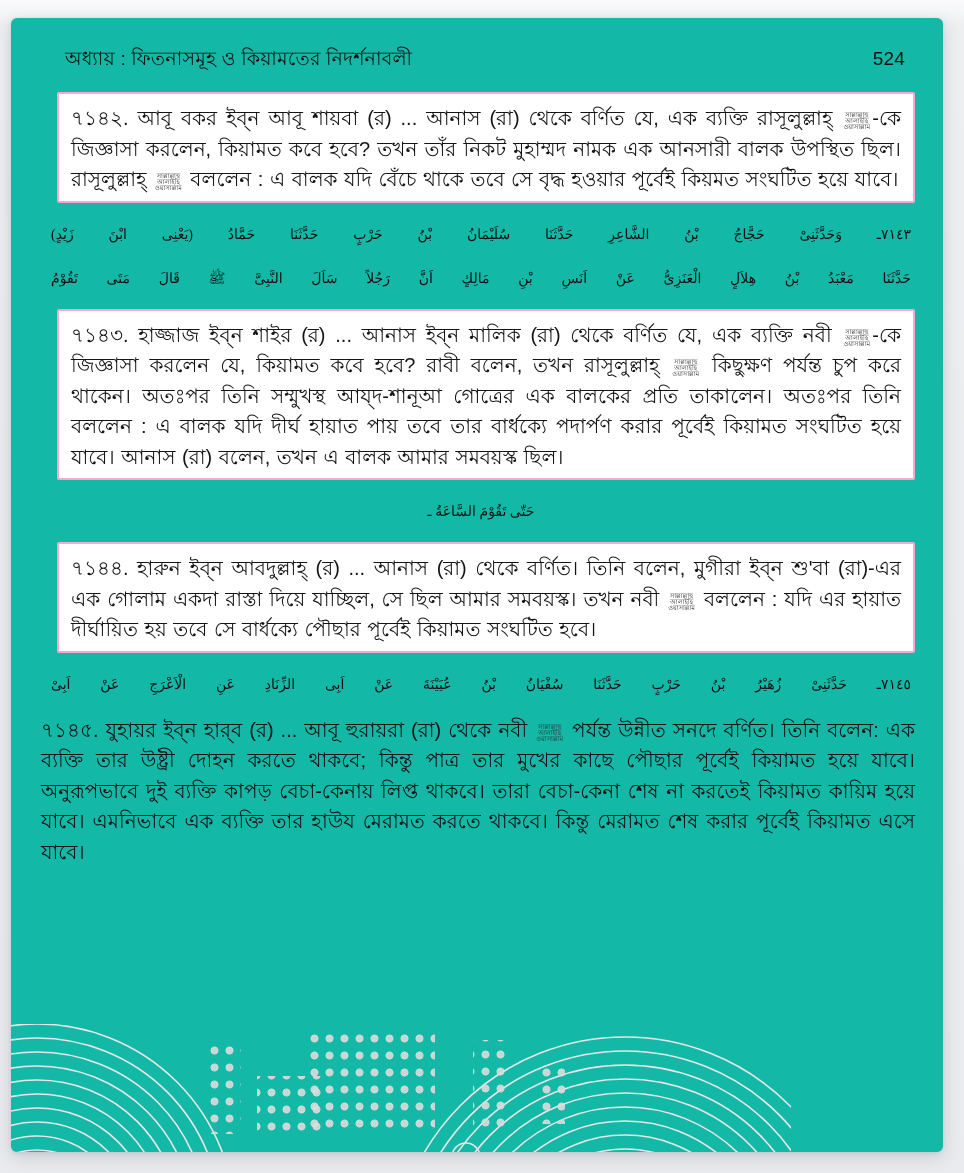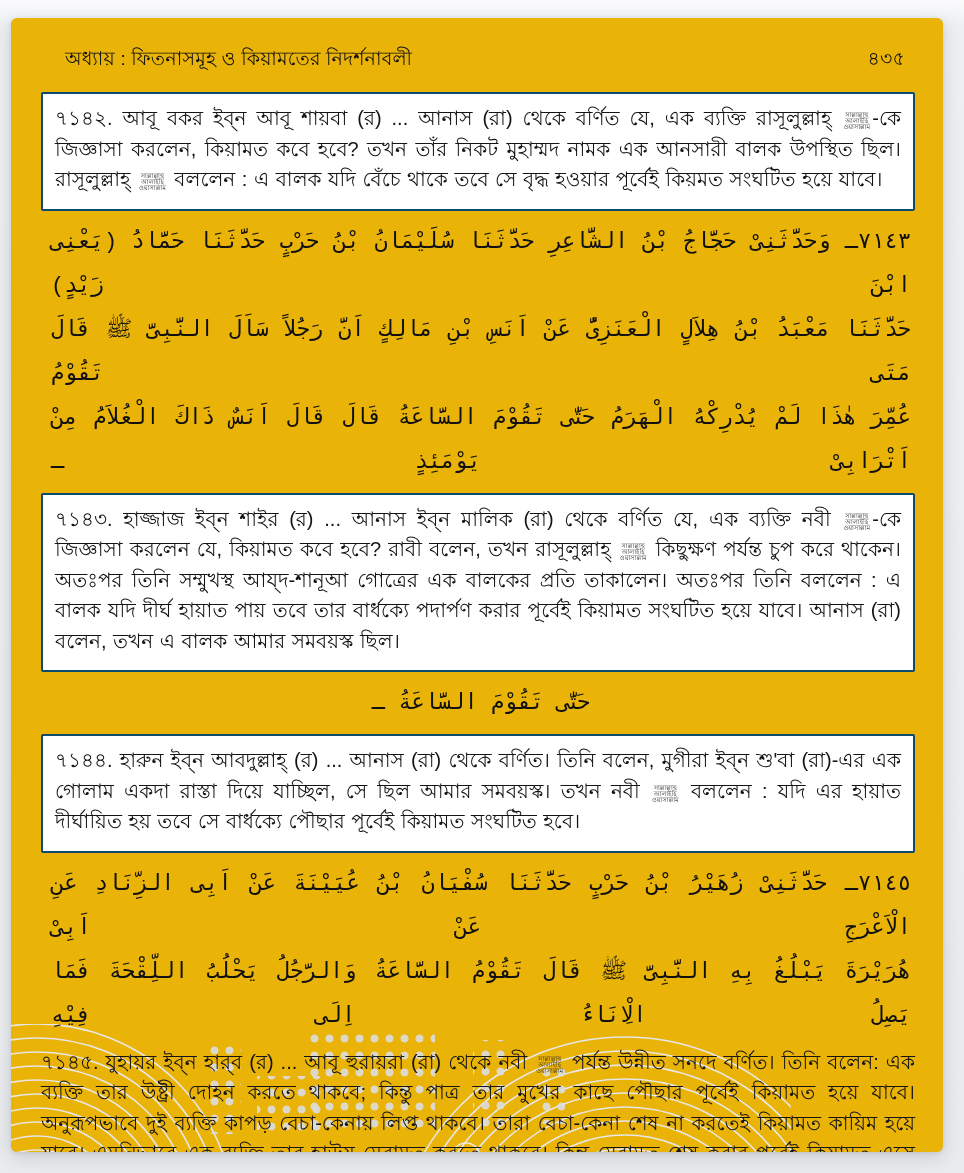--- a/index.html
+++ b/index.html
@@ -6,53 +6,53 @@
   body{
     width:964px;height:1173px;
     background:linear-gradient(180deg,#fbfbfc 0px,#edeff1 26px,#e9ebee 100%);
     font-family:"Liberation Sans","DejaVu Sans",sans-serif;
     overflow:hidden;
   }
   .canvas{position:relative;width:964px;height:1173px;}
   .speck{position:absolute;width:4px;height:4px;background:#2b36e8;border-radius:1px;}
   .page{
     position:absolute;left:11px;top:18px;width:932px;height:1134px;
-    background:#eab308;border-radius:6px;
+    background:#14b8a6;border-radius:6px;
     box-shadow:0 5px 18px rgba(40,45,60,.16),0 1px 4px rgba(40,45,60,.10);
     overflow:hidden;
     color:#181818;
   }
   .inner{position:relative;padding:26px 22px 0 30px;z-index:2;}
   .header{
     display:flex;justify-content:space-between;align-items:baseline;
     font-size:19px;letter-spacing:.2px;
     padding:0 16px 0 24px;margin-bottom:16px;color:#111;
   }
   
   .hbox{
-    border:2px solid #0c4a6e;border-radius:2px;
-    padding:9px 12px 14px 12px;margin:0 6px 10px 0;
+    border:2px solid #f9a8d4;border-radius:2px;
+    padding:9px 12px 6px 12px;margin:0 6px 10px 16px;
     background:#fff;
   }
   .bn{
     margin:0;font-size:20px;line-height:30.5px;text-align:justify;color:#141414;
     word-spacing:1px;
   }
   .bn-free{margin:4px 6px 0 0;}
   
   .sm{
     display:inline-block;vertical-align:-4px;text-align:center;
     margin:0 2px;color:#2b2b2b;
   }
   .sm i{display:block;font-style:normal;font-size:6.5px;line-height:6px;letter-spacing:0;}
   
   .ar{
     direction:rtl;unicode-bidi:isolate;
-    font-family:Liberation Mono, monospace;
-    font-size:22px;color:#101010;
+    font-family:Liberation Serif, serif;
+    font-size:14px;color:#101010;
     margin:6px 10px 8px 10px;
   }
   .ar-line{
     line-height:44px;
     text-align:justify;text-align-last:justify;
     white-space:normal;
   }
   .ar-line.ar-center{text-align:center;text-align-last:center;}
   
   .watermark{position:absolute;left:0;bottom:0;width:780px;height:128px;z-index:1;pointer-events:none;}
@@ -102,47 +102,45 @@
       <div class="wdots" style="left:246px;top:52px;width:64px;height:56px;background-position:7px 8px;"></div>
       <div class="wdots" style="left:296px;top:6px;width:128px;height:104px;"></div>
       <div class="wdots" style="left:462px;top:16px;width:38px;height:94px;background-position:5px 6px;"></div>
       <div class="wdots" style="left:528px;top:40px;width:26px;height:60px;"></div>
     </div>
 
     <div class="inner">
 
       <div class="header">
         <span>অধ্যায় : ফিতনাসমূহ ও কিয়ামতের নিদর্শনাবলী</span>
-        <span>৪৩৫</span>
+        <span>524</span>
       </div>
 
       <div class="hbox">
         <p class="bn"><span>৭১৪২.  আবূ বকর ইব্‌ন আবূ শায়বা (র) ... আনাস (রা) থেকে বর্ণিত যে, এক ব্যক্তি রাসূলুল্লাহ্ </span><span class="sm"><i>সাল্লাল্লাহু</i><i>আলাইহি</i><i>ওয়াসাল্লাম</i></span><span>-কে জিজ্ঞাসা করলেন, কিয়ামত কবে হবে? তখন তাঁর নিকট মুহাম্মদ নামক এক আনসারী বালক উপস্থিত ছিল। রাসূলুল্লাহ্ </span><span class="sm"><i>সাল্লাল্লাহু</i><i>আলাইহি</i><i>ওয়াসাল্লাম</i></span><span> বললেন : এ বালক যদি বেঁচে থাকে তবে সে বৃদ্ধ হওয়ার পূর্বেই কিয়মত সংঘটিত হয়ে যাবে।</span></p>
       </div>
 
       <div class="ar">
         <div class="ar-line">٧١٤٣ـ وَحَدَّثَنِىْ حَجَّاجُ بْنُ الشَّاعِرِ حَدَّثَنَا سُلَيْمَانُ بْنُ حَرْبٍ حَدَّثَنَا حَمَّادُ (يَعْنِى ابْنَ زَيْدٍ)</div>
         <div class="ar-line">حَدَّثَنَا مَعْبَدُ بْنُ هِلاَلٍ الْعَنَزِىُّ عَنْ اَنَسِ بْنِ مَالِكٍ اَنَّ رَجُلاً سَاَلَ النَّبِىَّ ﷺ قَالَ مَتَى تَقُوْمُ</div>
-        <div class="ar-line">عُمِّرَ هٰذَا لَمْ يُدْرِكْهُ الْهَرَمُ حَتّٰى تَقُوْمَ السَّاعَةُ قَالَ قَالَ اَنَسٌ ذَاكَ الْغُلاَمُ مِنْ اَتْرَابِىْ يَوْمَئِذٍ ـ</div>
       </div>
 
       <div class="hbox">
         <p class="bn"><span>৭১৪৩.  হাজ্জাজ ইব্‌ন শাইর (র) ... আনাস ইব্‌ন মালিক (রা) থেকে বর্ণিত যে, এক ব্যক্তি নবী </span><span class="sm"><i>সাল্লাল্লাহু</i><i>আলাইহি</i><i>ওয়াসাল্লাম</i></span><span>-কে জিজ্ঞাসা করলেন যে, কিয়ামত কবে হবে? রাবী বলেন, তখন রাসূলুল্লাহ্ </span><span class="sm"><i>সাল্লাল্লাহু</i><i>আলাইহি</i><i>ওয়াসাল্লাম</i></span><span> কিছুক্ষণ পর্যন্ত চুপ করে থাকেন। অতঃপর তিনি সম্মুখস্থ আয্‌দ-শানূআ গোত্রের এক বালকের প্রতি তাকালেন। অতঃপর তিনি বললেন : এ বালক যদি দীর্ঘ হায়াত পায় তবে তার বার্ধক্যে পদার্পণ করার পূর্বেই কিয়ামত সংঘটিত হয়ে যাবে। আনাস (রা) বলেন, তখন এ বালক আমার সমবয়স্ক ছিল।</span></p>
       </div>
 
       <div class="ar">
         <div class="ar-line ar-center">حَتّٰى تَقُوْمَ السَّاعَةُ ـ</div>
       </div>
 
       <div class="hbox">
         <p class="bn"><span>৭১৪৪.  হারুন ইব্‌ন আবদুল্লাহ্ (র) ... আনাস (রা) থেকে বর্ণিত। তিনি বলেন, মুগীরা ইব্‌ন শু'বা (রা)-এর এক গোলাম একদা রাস্তা দিয়ে যাচ্ছিল, সে ছিল আমার সমবয়স্ক। তখন নবী </span><span class="sm"><i>সাল্লাল্লাহু</i><i>আলাইহি</i><i>ওয়াসাল্লাম</i></span><span> বললেন : যদি এর হায়াত দীর্ঘায়িত হয় তবে সে বার্ধক্যে পৌছার পূর্বেই কিয়ামত সংঘটিত হবে।</span></p>
       </div>
 
       <div class="ar">
         <div class="ar-line">٧١٤٥ـ حَدَّثَنِىْ زُهَيْرُ بْنُ حَرْبٍ حَدَّثَنَا سُفْيَانُ بْنُ عُيَيْنَةَ عَنْ اَبِى الزِّنَادِ عَنِ الْاَعْرَجِ عَنْ اَبِىْ</div>
-        <div class="ar-line">هُرَيْرَةَ يَبْلُغُ بِهِ النَّبِىَّ ﷺ قَالَ تَقُوْمُ السَّاعَةُ وَالرَّجُلُ يَحْلُبُ اللِّقْحَةَ فَمَا يَصِلُ الْاِنَاءُ اِلَى فِيْهِ</div>
       </div>
 
       <p class="bn bn-free"><span>৭১৪৫.  যুহায়র ইব্‌ন হার্‌ব (র) ... আবূ হুরায়রা (রা) থেকে নবী </span><span class="sm"><i>সাল্লাল্লাহু</i><i>আলাইহি</i><i>ওয়াসাল্লাম</i></span><span> পর্যন্ত উন্নীত সনদে বর্ণিত। তিনি বলেন: এক ব্যক্তি তার উষ্ট্রী দোহন করতে থাকবে; কিন্তু পাত্র তার মুখের কাছে পৌছার পূর্বেই কিয়ামত হয়ে যাবে। অনুরূপভাবে দুই ব্যক্তি কাপড় বেচা-কেনায় লিপ্ত থাকবে। তারা বেচা-কেনা শেষ না করতেই কিয়ামত কায়িম হয়ে যাবে। এমনিভাবে এক ব্যক্তি তার হাউয মেরামত করতে থাকবে। কিন্তু মেরামত শেষ করার পূর্বেই কিয়ামত এসে যাবে।</span></p>
 
     </div>
   </div>
 </div>
 
 </body></html>

